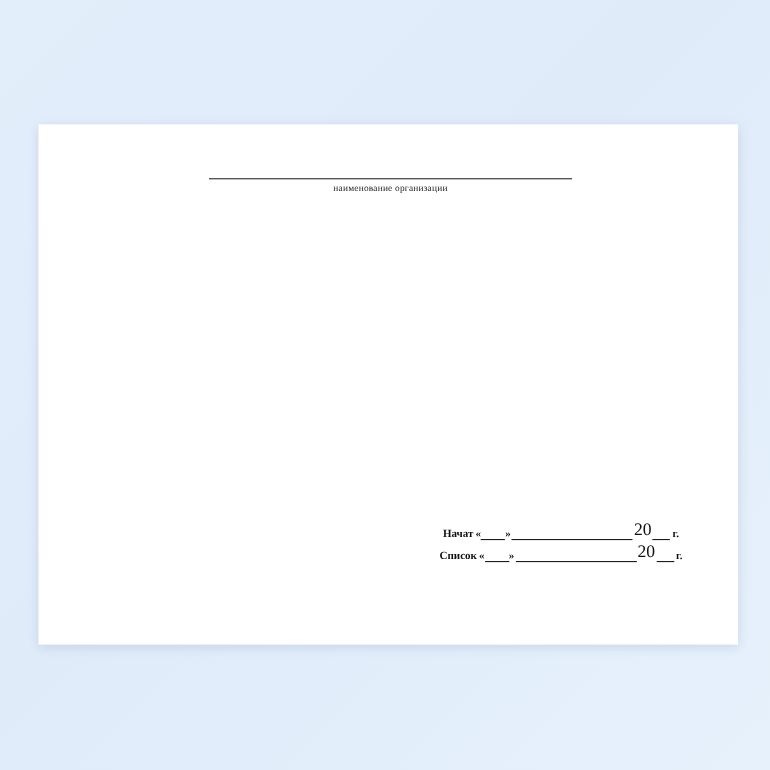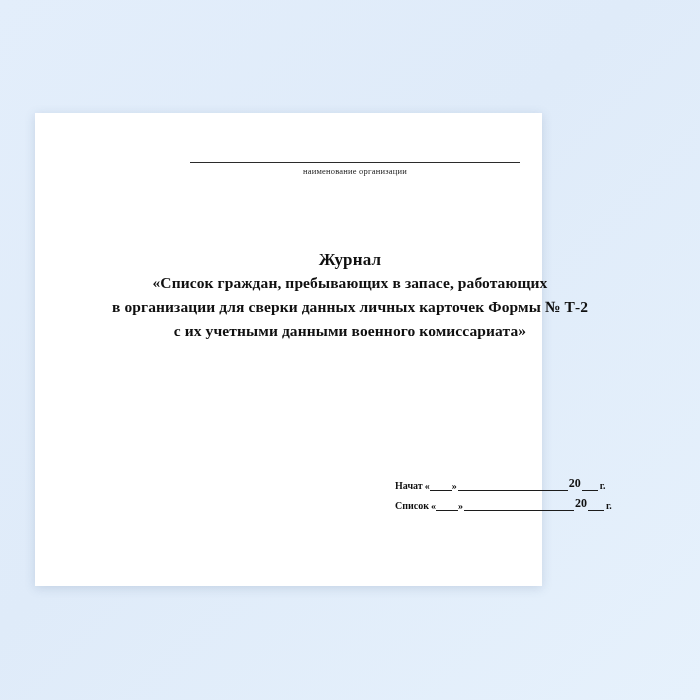--- a/index.html
+++ b/index.html
@@ -17,21 +17,21 @@
     position: absolute;
     left: 0; top: 0;
     width: 700px;
     height: 700px;
     background: linear-gradient(135deg, #e3eefb 0%, #dfebf9 45%, #e6f1fc 100%);
   }
   .page {
     position: absolute;
     left: 35px;
     top: 113px;
-    width: 507px;
+    width: 636px;
     height: 473px;
     background: #ffffff;
     box-shadow: 0 2px 10px rgba(60, 90, 130, 0.18);
   }
   .org-block {
     position: absolute;
     left: 155px;
     top: 48px;
     width: 330px;
     text-align: center;
@@ -72,21 +72,21 @@
     position: absolute;
     left: 360px;
     top: 358px;
     width: 230px;
     font-size: 10px;
     color: #101010;
   }
   .date-row {
     display: flex;
     align-items: flex-end;
-    justify-content: flex-start;
+    justify-content: center;
     height: 20px;
     white-space: nowrap;
   }
   .date-label {
     font-weight: bold;
     font-size: 10px;
     padding-right: 2px;
   }
   .date-quote {
     font-weight: bold;
@@ -106,47 +106,41 @@
     margin: 0 1px;
   }
   .fill-tiny {
     display: inline-block;
     width: 16px;
     border-bottom: 1px solid #1c1c1c;
     height: 10px;
     margin: 0 1px;
   }
   .year {
-    font-weight: bold;
-    font-size: 12px;
+    font-weight: normal;
+    font-size: 16px;
   }
   .gsuffix {
     font-weight: bold;
     font-size: 10px;
     padding-left: 1px;
   }
 </style>
 </head>
 <body>
 
 <div class="backdrop"></div>
 
 <div class="page">
 
   <div class="org-block">
     <div class="org-rule"></div>
     <div class="org-caption">наименование организации</div>
   </div>
 
-  <div class="title-block">
-    <div class="title-main">Журнал</div>
-    <div class="title-line">«Список граждан, пребывающих в запасе, работающих</div>
-    <div class="title-line">в организации для сверки данных личных карточек Формы № Т-2</div>
-    <div class="title-line">с их учетными данными военного комиссариата»</div>
-  </div>
 
   <div class="dates-block">
 
     <div class="date-row">
       <span class="date-label">Начат</span>
       <span class="date-quote">«</span>
       <span class="fill-short"></span>
       <span class="date-quote">»</span>
       <span class="fill-long"></span>
       <span class="year">20</span>

